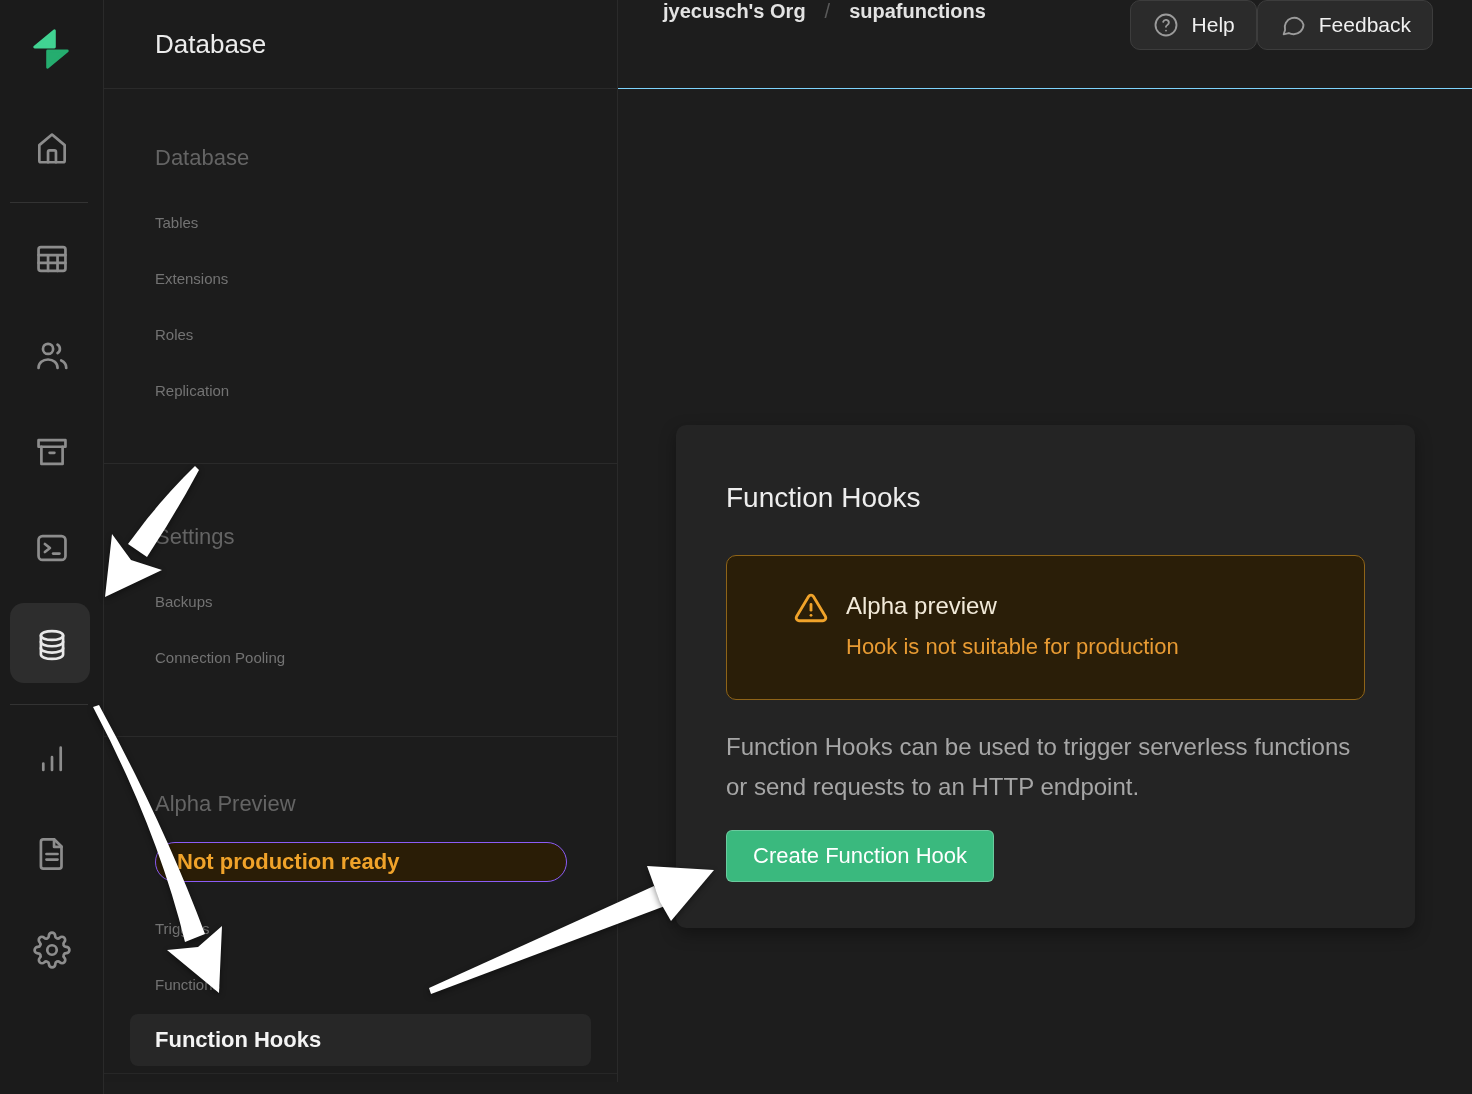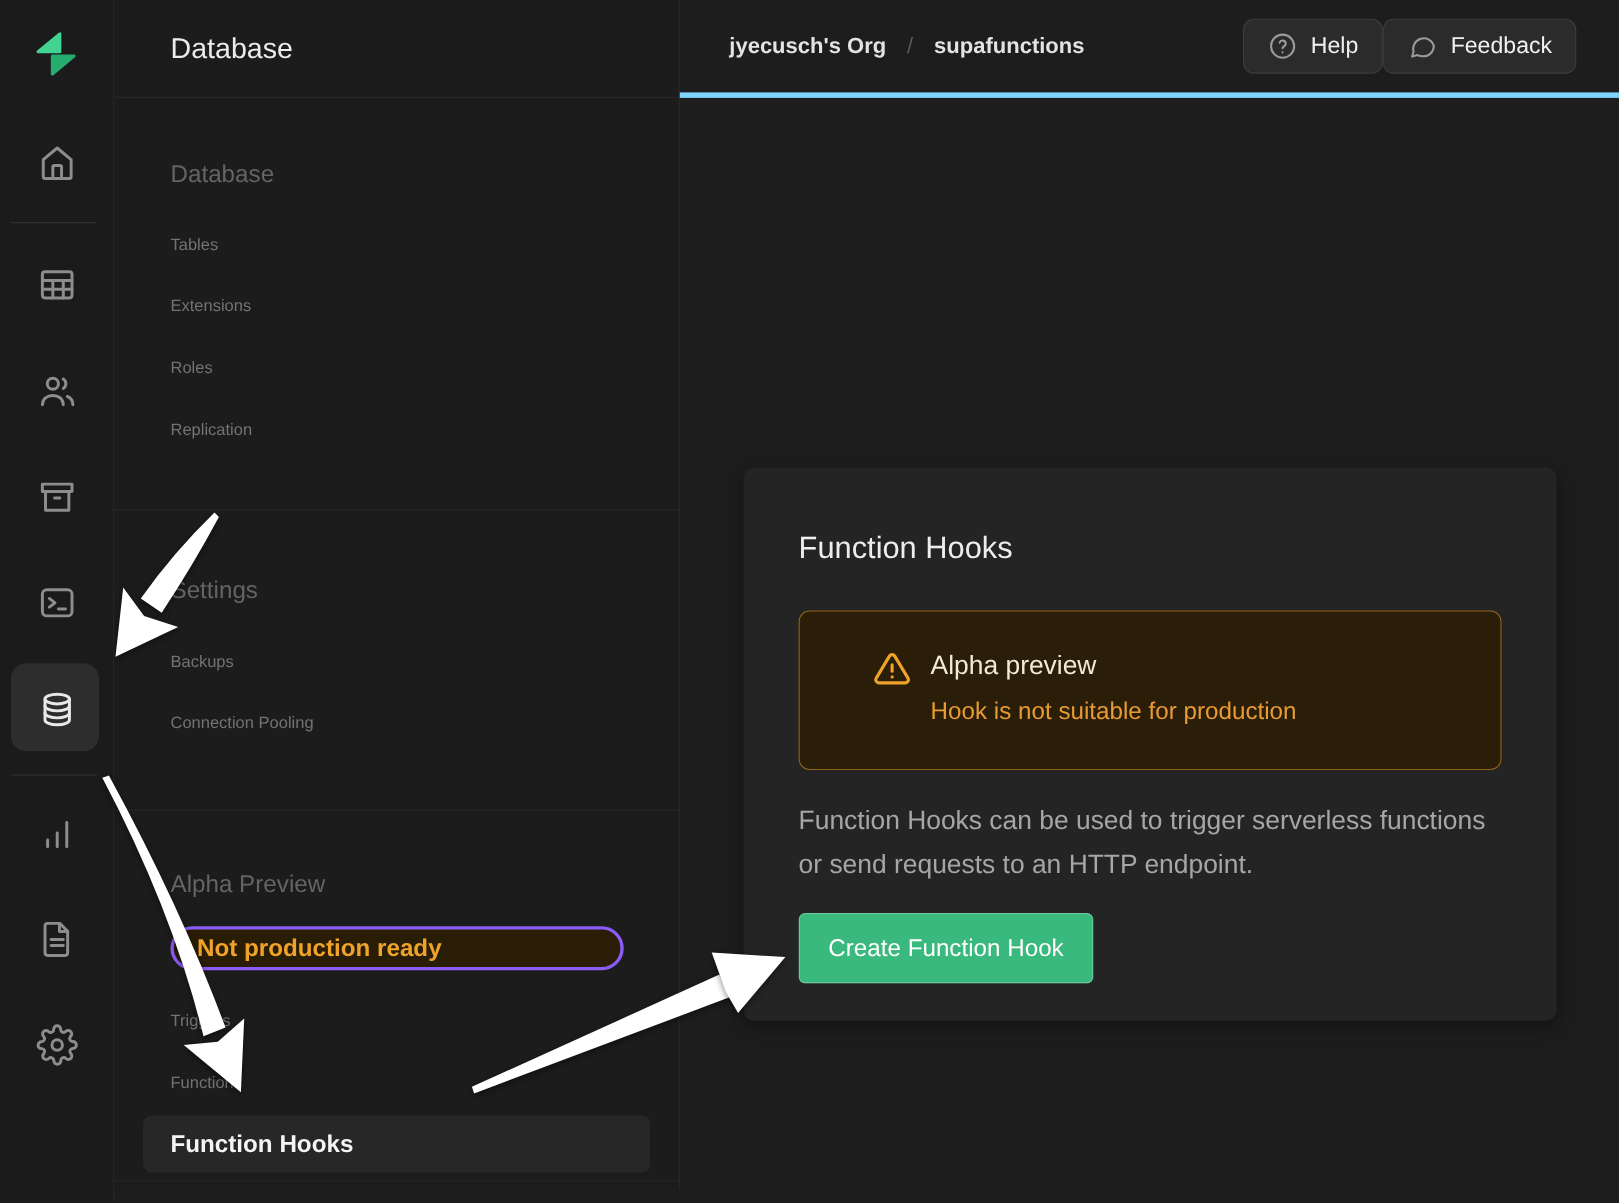--- a/index.html
+++ b/index.html
@@ -24,33 +24,33 @@
   .side-header { height:56px; display:flex; align-items:center; padding:0 51px; color:#646464; font-size:22px; }
   .side-item { height:56px; display:flex; align-items:center; padding:0 51px; color:#737373; font-size:15px; cursor:pointer; }
   .sec1 { padding-top:41px; }
   .first { margin-top:8px; }
   .divider { margin-top:45px; border-top:1px solid #2a2a2a; }
   .divider2 { margin-top:51px; border-top:1px solid #2a2a2a; }
   .sec2 { padding-top:45px; }
   .sec3 { padding-top:39px; }
   .badge {
     margin:10px 50px 0 51px; height:40px; border-radius:20px;
-    border:3px solid #8b5cf6; background:#2a1d06; color:#f0a32a;
+    border:1px solid #8b5cf6; background:#2a1d06; color:#f0a32a;
     font-size:22px; font-weight:bold; display:flex; align-items:center; padding:0 21px;
   }
   .triggers { margin-top:18px; }
   .pill {
     margin:2px 26px 0; height:52px; border-radius:8px; background:#272727;
     display:flex; align-items:center; padding:0 25px; color:#f4f4f4;
     font-size:22px; font-weight:bold; cursor:pointer;
   }
   .sidebar-bottom { position:absolute; left:0; right:0; bottom:8px; border-top:1px solid #272727; }
   
   .main { position:absolute; left:618px; right:0; top:0; bottom:0; }
-  .topbar { height:89px; border-bottom:5px solid #7dd3fc; display:flex; align-items:center; padding-left:45px; }
+  .topbar { height:89px; border-bottom:1px solid #7dd3fc; display:flex; align-items:flex-start; padding-left:45px; }
   .crumb { font-size:20px; font-weight:bold; color:#e3e3e3; cursor:pointer; }
   .crumb-sep { color:#5a5a5a; font-size:20px; margin:0 19px; }
   .top-actions { margin-left:auto; margin-right:39px; display:flex; }
   .top-btn {
     height:50px; border-radius:10px; background:#2b2b2b; border:1px solid #3d3d3d;
     display:flex; align-items:center; gap:12px; padding:0 21px;
     color:#f0f0f0; font-size:21px; cursor:pointer;
   }
   .top-btn svg { width:28px; height:28px; stroke:#9b9b9b; stroke-width:1.6; fill:none; stroke-linecap:round; stroke-linejoin:round; }
   .main-body { position:absolute; top:89px; left:0; right:0; bottom:0; }
@@ -64,21 +64,21 @@
     margin-top:38px; height:145px; border-radius:10px;
     border:1px solid #8f6418; background:#2a1e08;
     display:flex; align-items:flex-start; padding:33px 20px 0 67px;
   }
   .alert svg { width:34px; height:34px; stroke:#f0a32a; stroke-width:2; fill:none; stroke-linecap:round; stroke-linejoin:round; flex:none; margin-top:2px; }
   .alert-text { margin-left:18px; }
   .alert-title { font-size:24px; color:#f2ead9; line-height:34px; }
   .alert-sub { margin-top:11px; font-size:22px; color:#e89b33; }
   .desc { margin-top:27px; width:628px; font-size:24px; line-height:40px; color:#a6a6a6; }
   .cta {
-    margin-top:23px; display:inline-flex; align-items:center; height:64px;
+    margin-top:23px; display:inline-flex; align-items:center; height:52px;
     padding:0 26px; background:#3ab97e; border:1px solid rgba(255,255,255,.25);
     border-radius:6px; color:#fff; font-size:22px; cursor:pointer;
     font-family:"Liberation Sans", sans-serif;
   }
   
   .arrows { position:absolute; inset:0; z-index:50; pointer-events:none; }
   .arrows path, .arrows polygon { fill:#fff; filter:drop-shadow(0 2px 3px rgba(0,0,0,.45)); }
 </style>
 </head>
 <body>

